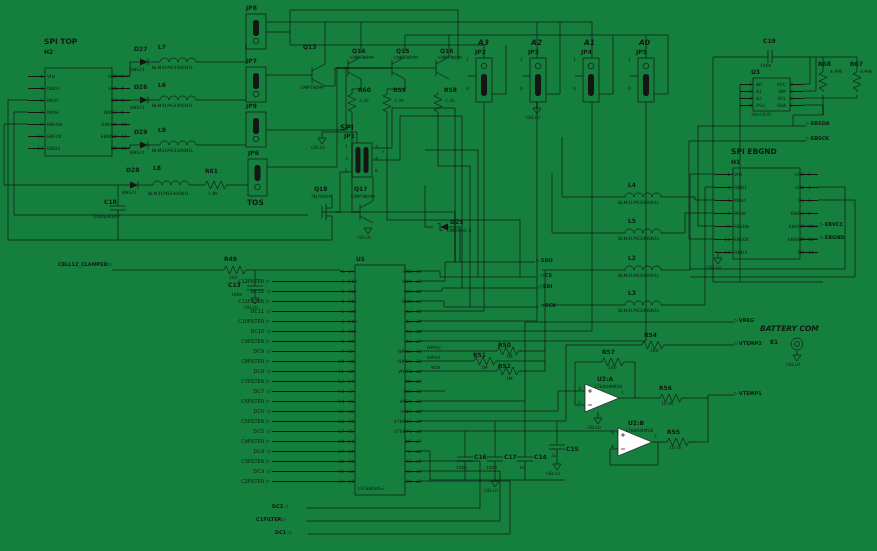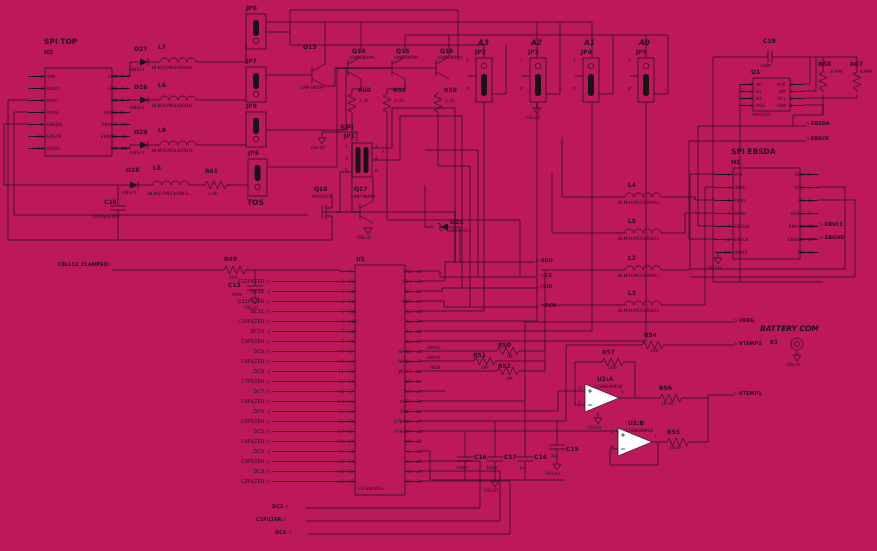--- a/index.html
+++ b/index.html
@@ -1,16 +1,16 @@
 <!DOCTYPE html>
 <html><head>
 <meta charset="utf-8">
 <style>
   html,body{margin:0;padding:0;background:#fff}
-  #canvas{position:relative;width:877px;height:551px;background:#be185d;overflow:hidden;
+  #canvas{position:relative;width:877px;height:551px;background:#15803d;overflow:hidden;
           font-family:"DejaVu Sans",sans-serif;color:#151515}
   svg{position:absolute;left:0;top:0}
   .lbl{position:absolute;white-space:nowrap;line-height:1;color:#151515}
   .t{font-size:7.5px;font-weight:bold}
   .ti{font-size:7.5px;font-weight:bold;font-style:italic}
   .r{font-size:6px;font-weight:bold}
   .v{font-size:4.5px}
   .p{font-size:5px;font-weight:bold}
   .n{font-size:4.5px}
   .gl{font-size:4.5px}
@@ -614,21 +614,21 @@
 <span class="lbl n" style="left:628px;top:87px">0</span>
 
 <span class="lbl r" style="left:763px;top:38px">C19</span>
 <span class="lbl v" style="left:760px;top:64px">100n</span>
 <span class="lbl r" style="left:751px;top:69px">U3</span>
 <span class="lbl v" style="left:751px;top:113px">24LC025</span>
 <span class="lbl r" style="left:818px;top:61px">R68</span>
 <span class="lbl v" style="left:830px;top:70px">4.99k</span>
 <span class="lbl r" style="left:850px;top:61px">R67</span>
 <span class="lbl v" style="left:860px;top:70px">4.99k</span>
-<span class="lbl t" style="left:731px;top:148px">SPI EBSDA</span>
+<span class="lbl t" style="left:731px;top:148px">SPI EBGND</span>
 <span class="lbl r" style="left:731px;top:159px">H1</span>
 
 <span class="lbl r" style="left:628px;top:182px">L4</span>
 <span class="lbl v" style="left:618px;top:201px">BLM31PG330SN1L</span>
 <span class="lbl r" style="left:628px;top:218px">L5</span>
 <span class="lbl v" style="left:618px;top:237px">BLM31PG330SN1L</span>
 <span class="lbl r" style="left:628px;top:255px">L2</span>
 <span class="lbl v" style="left:618px;top:274px">BLM31PG330SN1L</span>
 <span class="lbl r" style="left:628px;top:290px">L3</span>
 <span class="lbl v" style="left:618px;top:309px">BLM31PG330SN1L</span>

